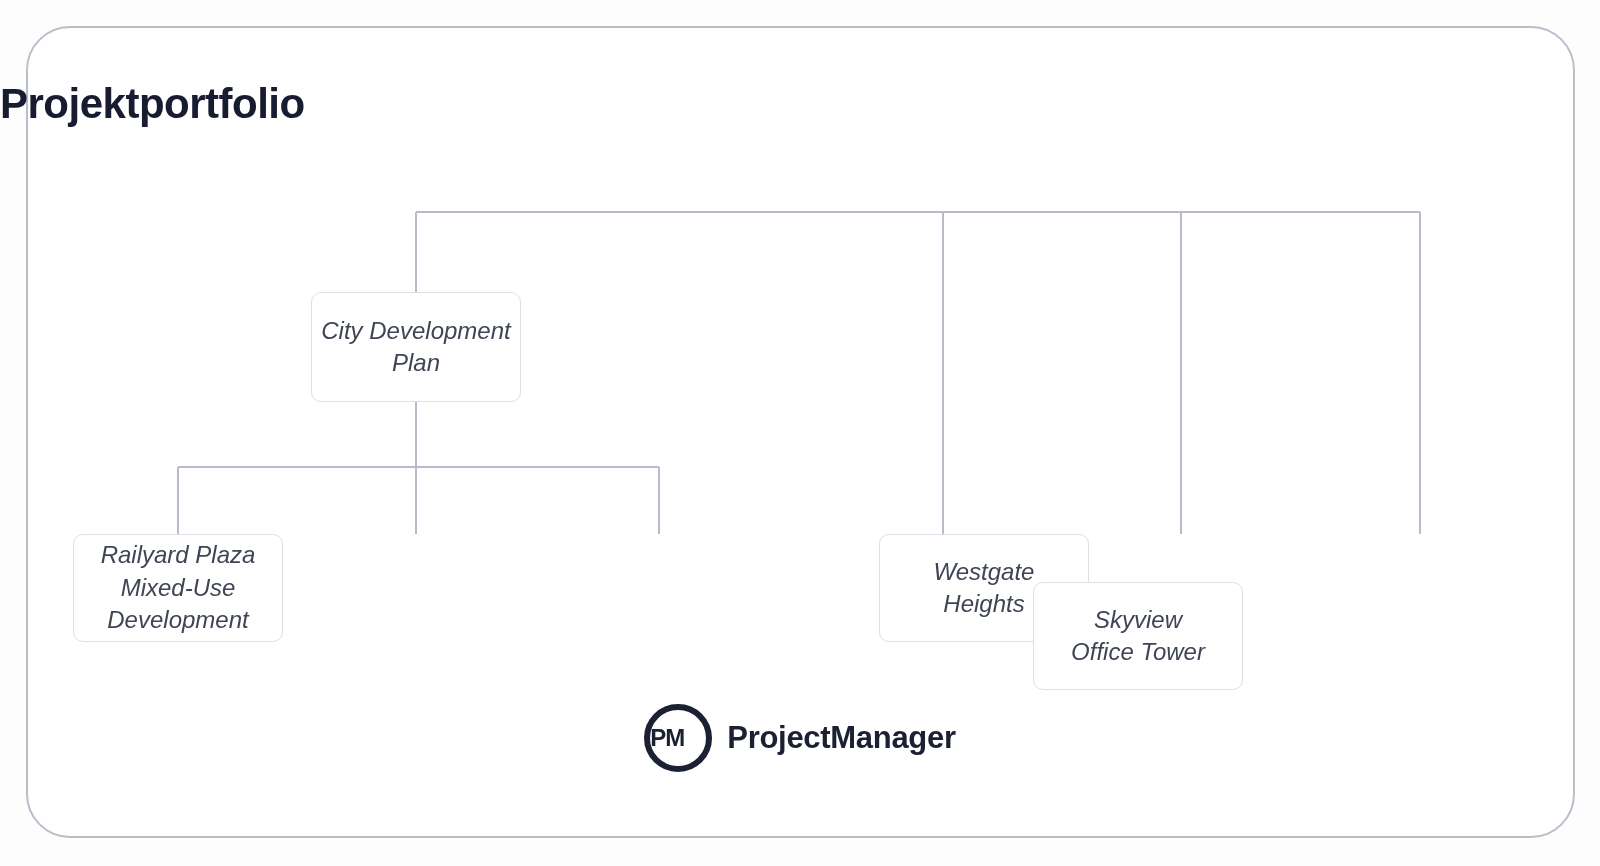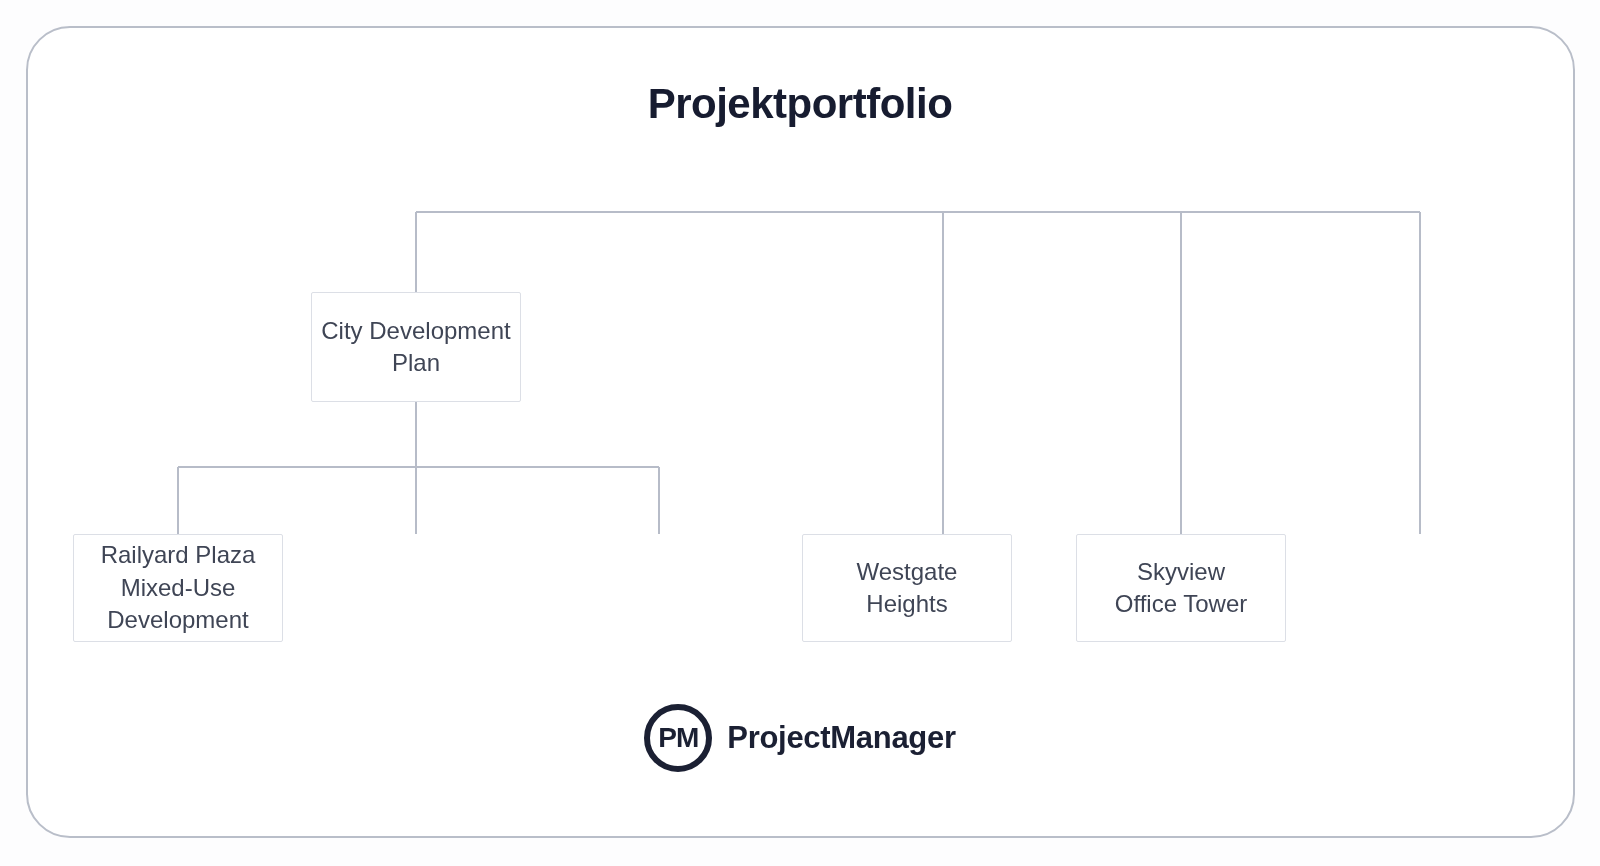--- a/index.html
+++ b/index.html
@@ -24,79 +24,79 @@
     border: 2px solid #b9bec9;
     border-radius: 44px;
     box-sizing: border-box;
   }
   .page-title {
     position: absolute;
     left: 0;
     top: 80px;
     width: 100%;
     margin: 0;
-    text-align: center;
+    text-align: left;
     font-size: 42px;
     font-weight: 700;
     letter-spacing: -0.5px;
     color: #171c30;
   }
   svg.connectors {
     position: absolute;
     left: 0;
     top: 0;
     width: 1600px;
     height: 866px;
     pointer-events: none;
   }
   .node {
     position: absolute;
     box-sizing: border-box;
     background: #ffffff;
     border: 1.5px solid #dcdfe6;
-    border-radius: 2px;
+    border-radius: 10px;
     display: flex;
     align-items: center;
     justify-content: center;
     text-align: center;
     color: #3f4555;
     font-size: 24px;
     line-height: 1.35;
     white-space: pre-line;
     padding: 4px 8px;
+    font-style: italic;
   }
   .node.parent { left: 311px; top: 292px; width: 210px; height: 110px; }
   .node.leaf   { top: 534px; width: 210px; height: 108px; }
   .node.n-railyard       { left: 73px; }
   .node.n-transportation { left: 311px; }
   .node.n-bluemill       { left: 554px; }
-  .node.n-westgate       { left: 802px; text-align: center; }
-  .node.n-skyview        { left: 1076px; }
+  .node.n-westgate       { left: 879px; text-align: center; }
+  .node.n-skyview        { left: 1033px; margin-top: 48px; }
   .node.n-riverway       { left: 1315px; }
   .brand-footer {
     position: absolute;
     left: 0;
     top: 704px;
     width: 100%;
     display: flex;
     align-items: center;
     justify-content: center;
     gap: 15px;
   }
   .logo-circle {
     width: 68px;
     height: 68px;
     box-sizing: border-box;
     border: 6px solid #1b2033;
     border-radius: 50%;
     display: flex;
     align-items: center;
-    justify-content: center;
     font-weight: 700;
-    font-size: 28px;
+    font-size: 24px;
     letter-spacing: -1px;
     color: #1b2033;
   }
   .brand-name {
     font-size: 31px;
     font-weight: 700;
     letter-spacing: -0.3px;
     color: #1b2033;
   }
 </style>

